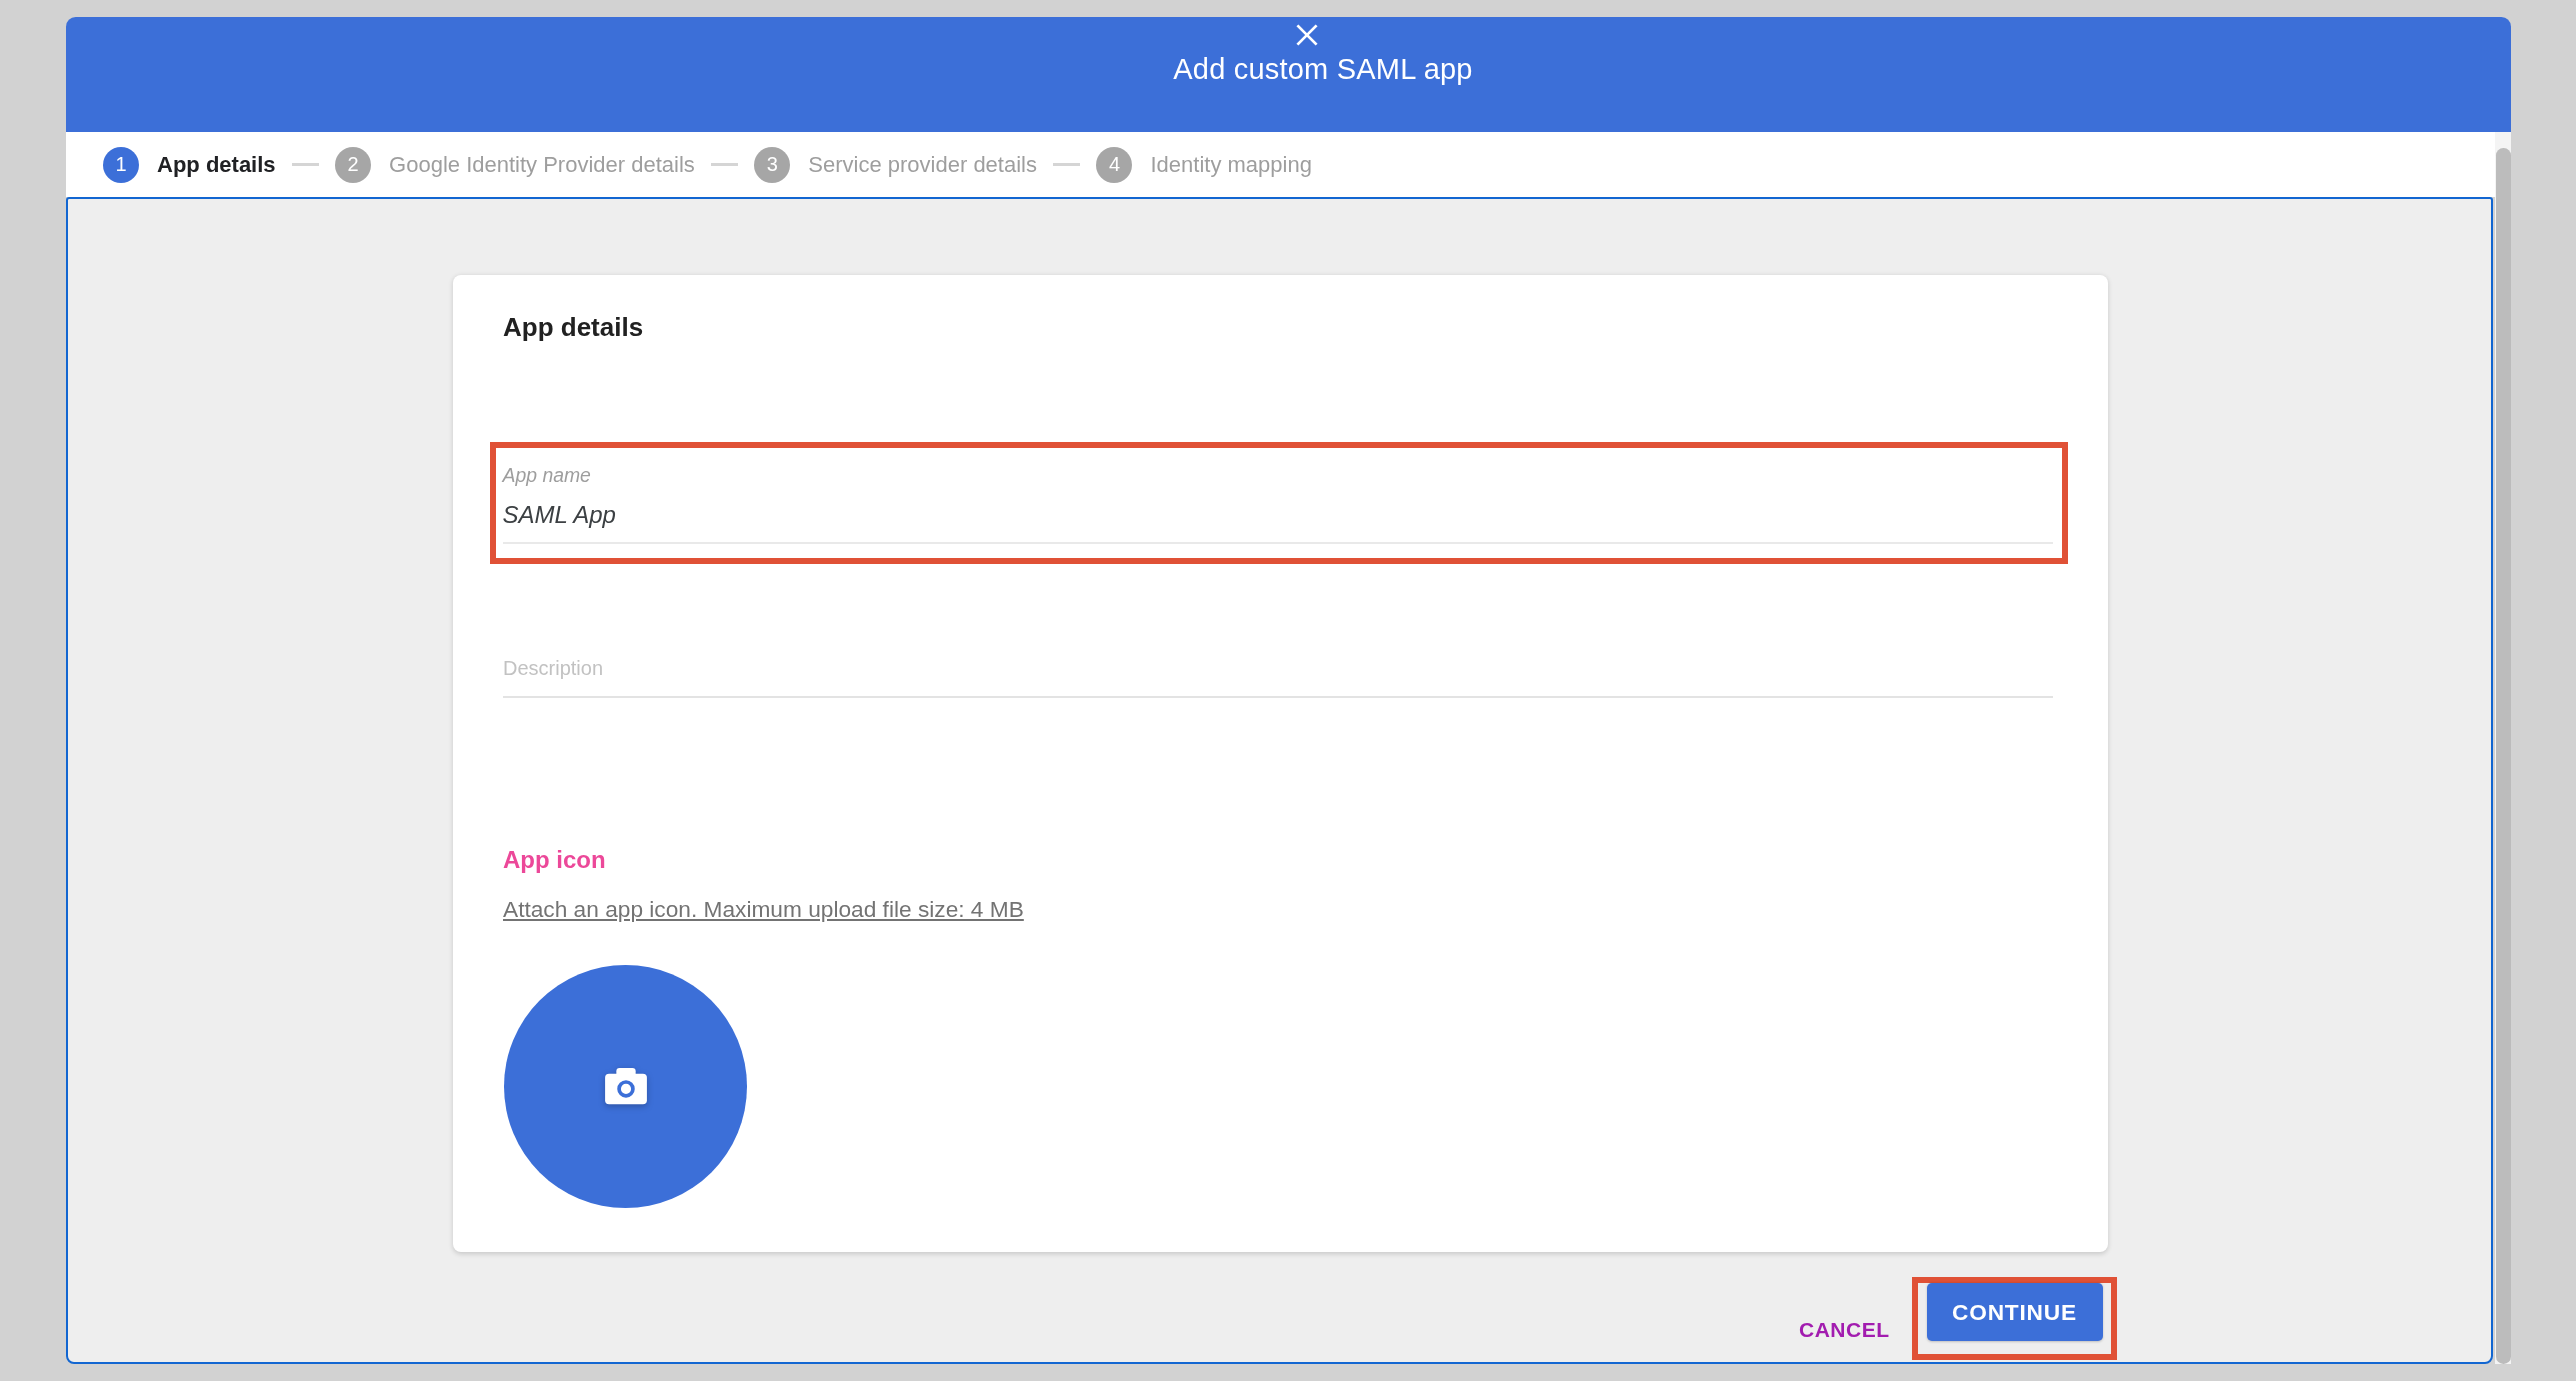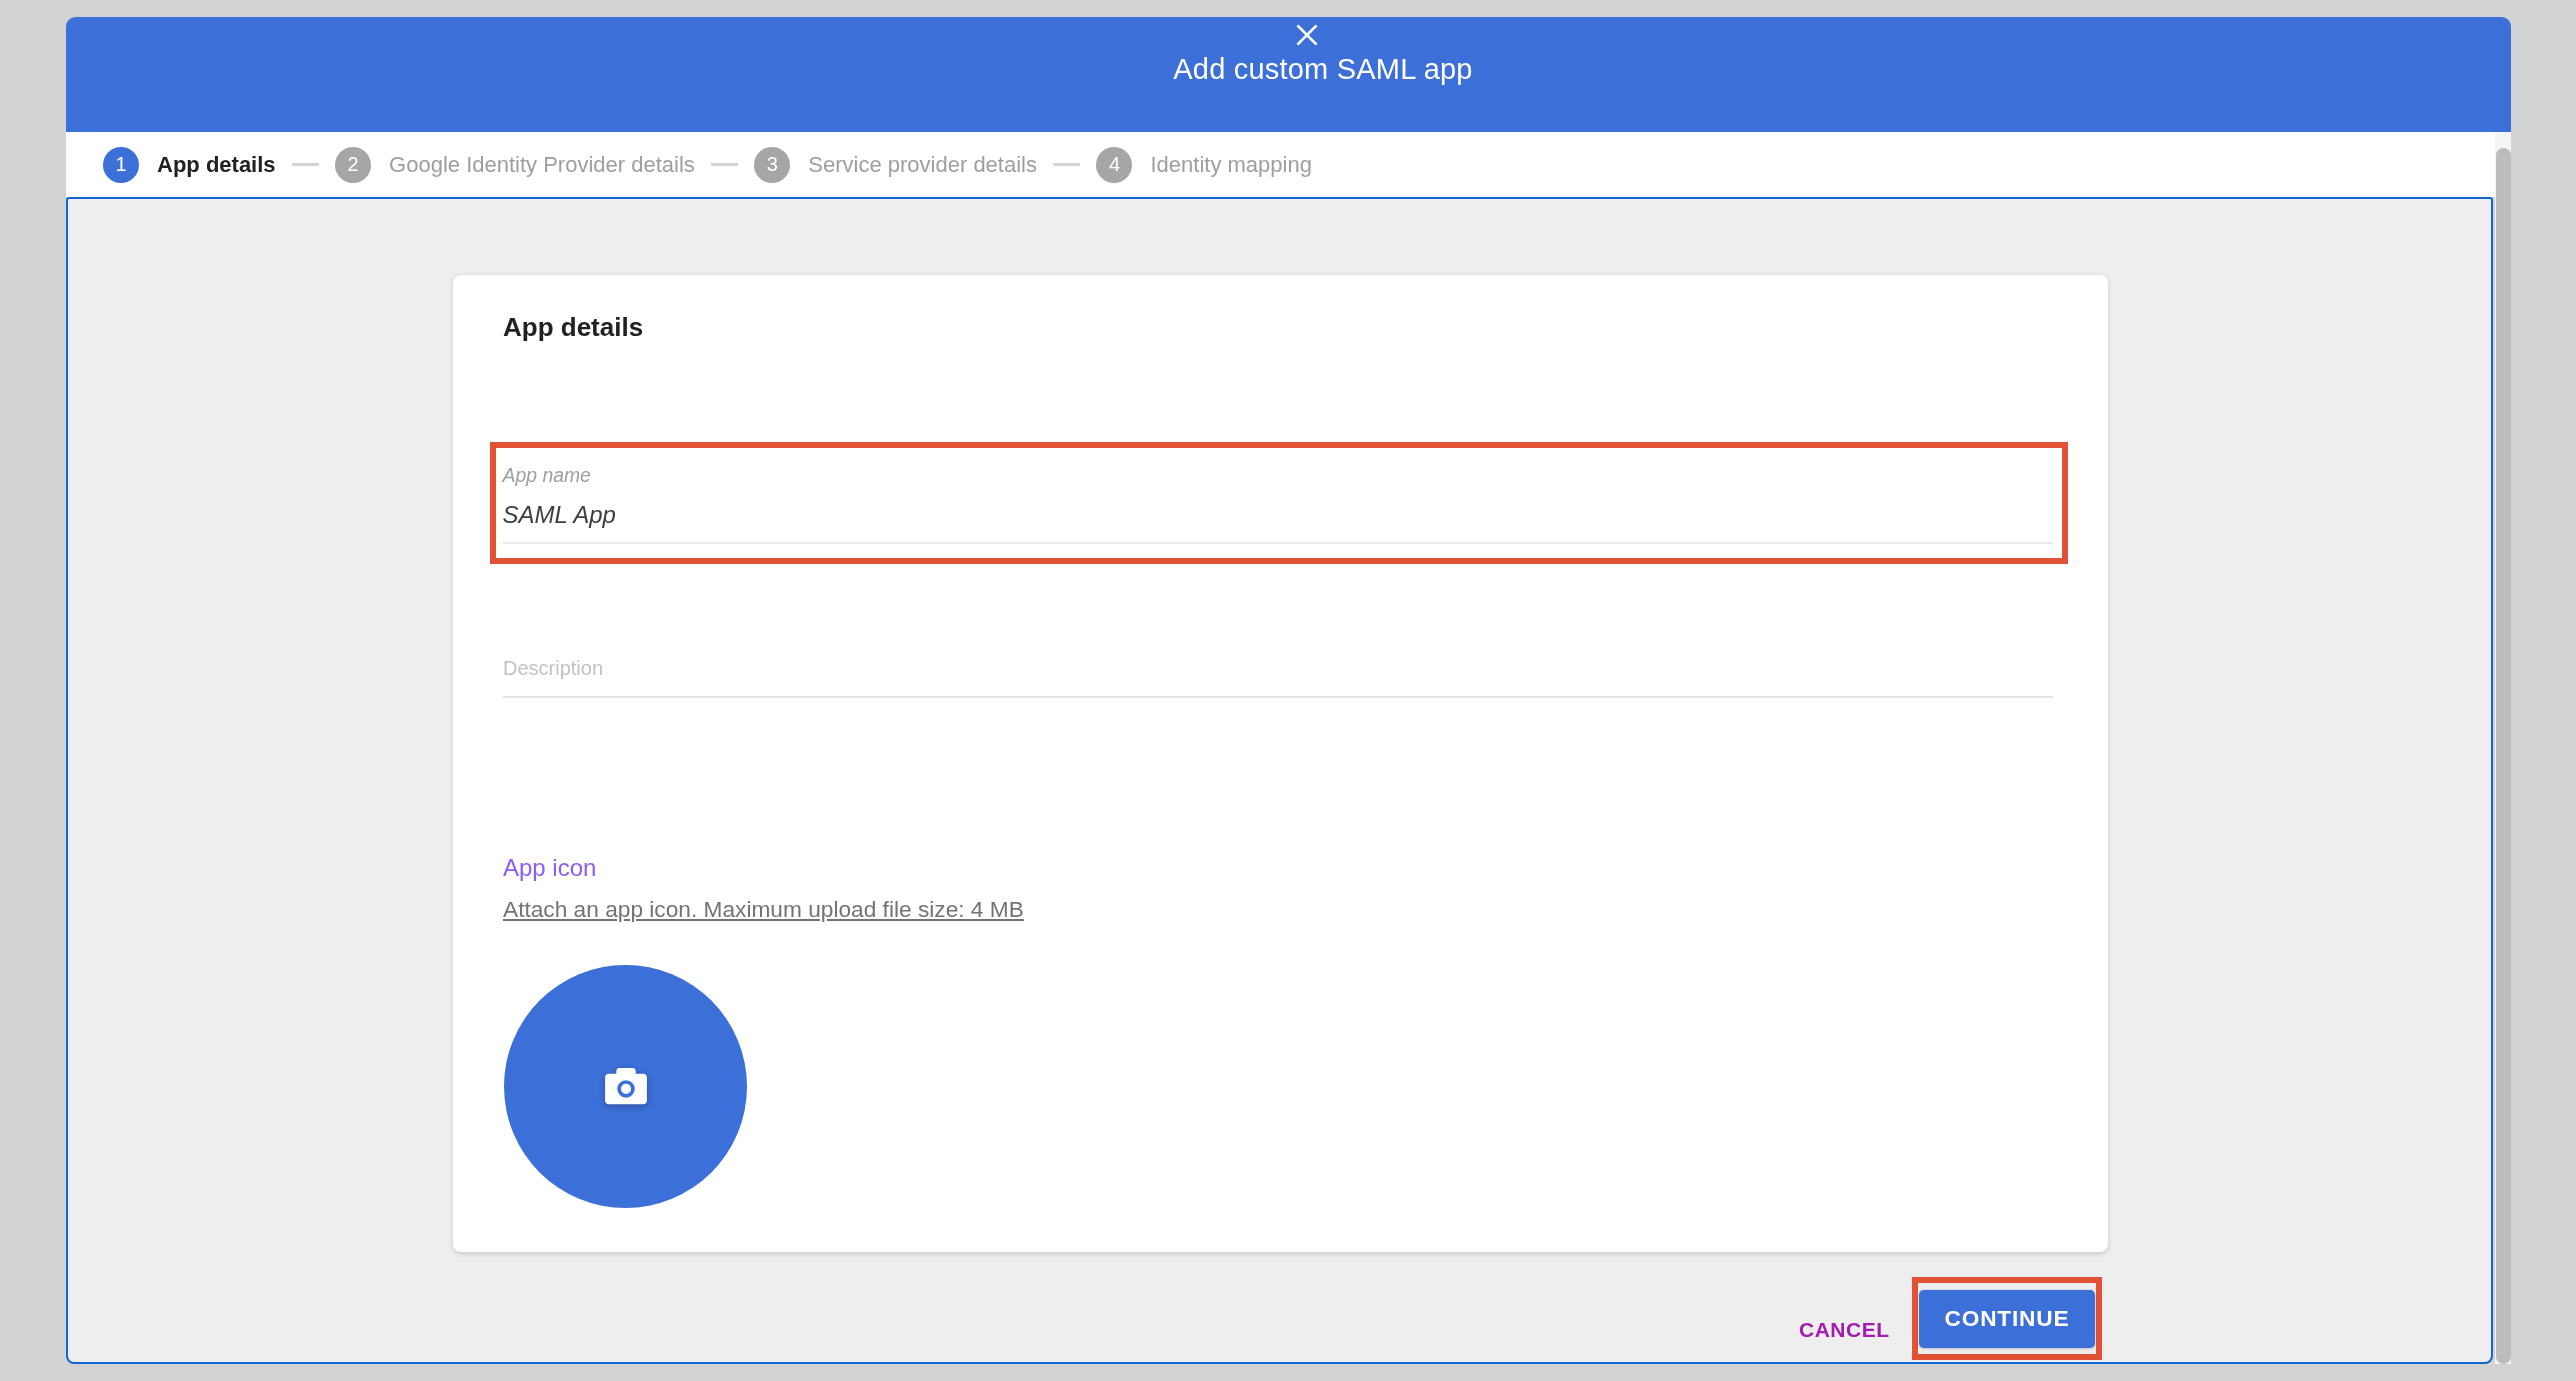--- a/index.html
+++ b/index.html
@@ -66,37 +66,37 @@
     left:37px;top:167px;width:1578px;height:122px;
     border:6.5px solid var(--red);box-sizing:border-box;font-style:italic;
   }
   .field-label{left:6.5px;top:16px;font-size:19.4px;color:#9e9e9e;}
   .field-value{left:6.5px;top:53px;font-size:24px;color:#3c4043;}
   .field-underline{left:6.5px;top:94px;width:1550px;height:1.6px;background:#e9e9e9;}
 
   .desc-placeholder{left:50px;top:382px;font-size:20px;color:#c2c2c2;}
   .desc-underline{left:50px;top:421px;width:1550px;height:1.6px;background:#e3e3e3;}
 
-  .appicon-title{left:50px;top:571px;font-size:24px;font-weight:400;color:#8b5cf6;margin-top:8px;}
+  .appicon-title{left:50px;top:571px;font-size:24px;font-weight:700;color:#ec4899;}
   .appicon-help{left:50px;top:621px;font-size:22.7px;color:#737373;text-decoration:underline;}
   .upload-circle{
     left:51px;top:690px;width:243px;height:243px;border-radius:50%;
     background:var(--blue);display:flex;align-items:center;justify-content:center;cursor:pointer;
   }
   .camera-svg{filter:drop-shadow(0 2.4px 3.2px rgba(0,0,0,0.25));}
 
   
   .cancel-btn{
     left:1731px;top:1112px;height:37px;display:flex;align-items:center;
     font-size:21px;font-weight:700;color:#a21caf;letter-spacing:0.5px;cursor:pointer;
   }
   .redbox2{
-    left:1844px;top:1078px;width:190px;height:83px;
+    left:1844px;top:1078px;width:205px;height:83px;
     border:6.5px solid var(--red);box-sizing:border-box;
-    display:flex;align-items:center;justify-content:center;
+    display:flex;justify-content:center;
   }
   .continue-btn{
     width:176px;height:58px;background:var(--blue);border-radius:4.9px;
     color:#ffffff;font-size:22.7px;font-weight:700;letter-spacing:0.8px;
     display:flex;align-items:center;justify-content:center;cursor:pointer;
     box-shadow:0 0.8px 2.4px rgba(0,0,0,0.2);
   }
 
   
   .sb-track{left:2495px;top:132px;width:16px;height:1232px;background:#f4f4f4;}

